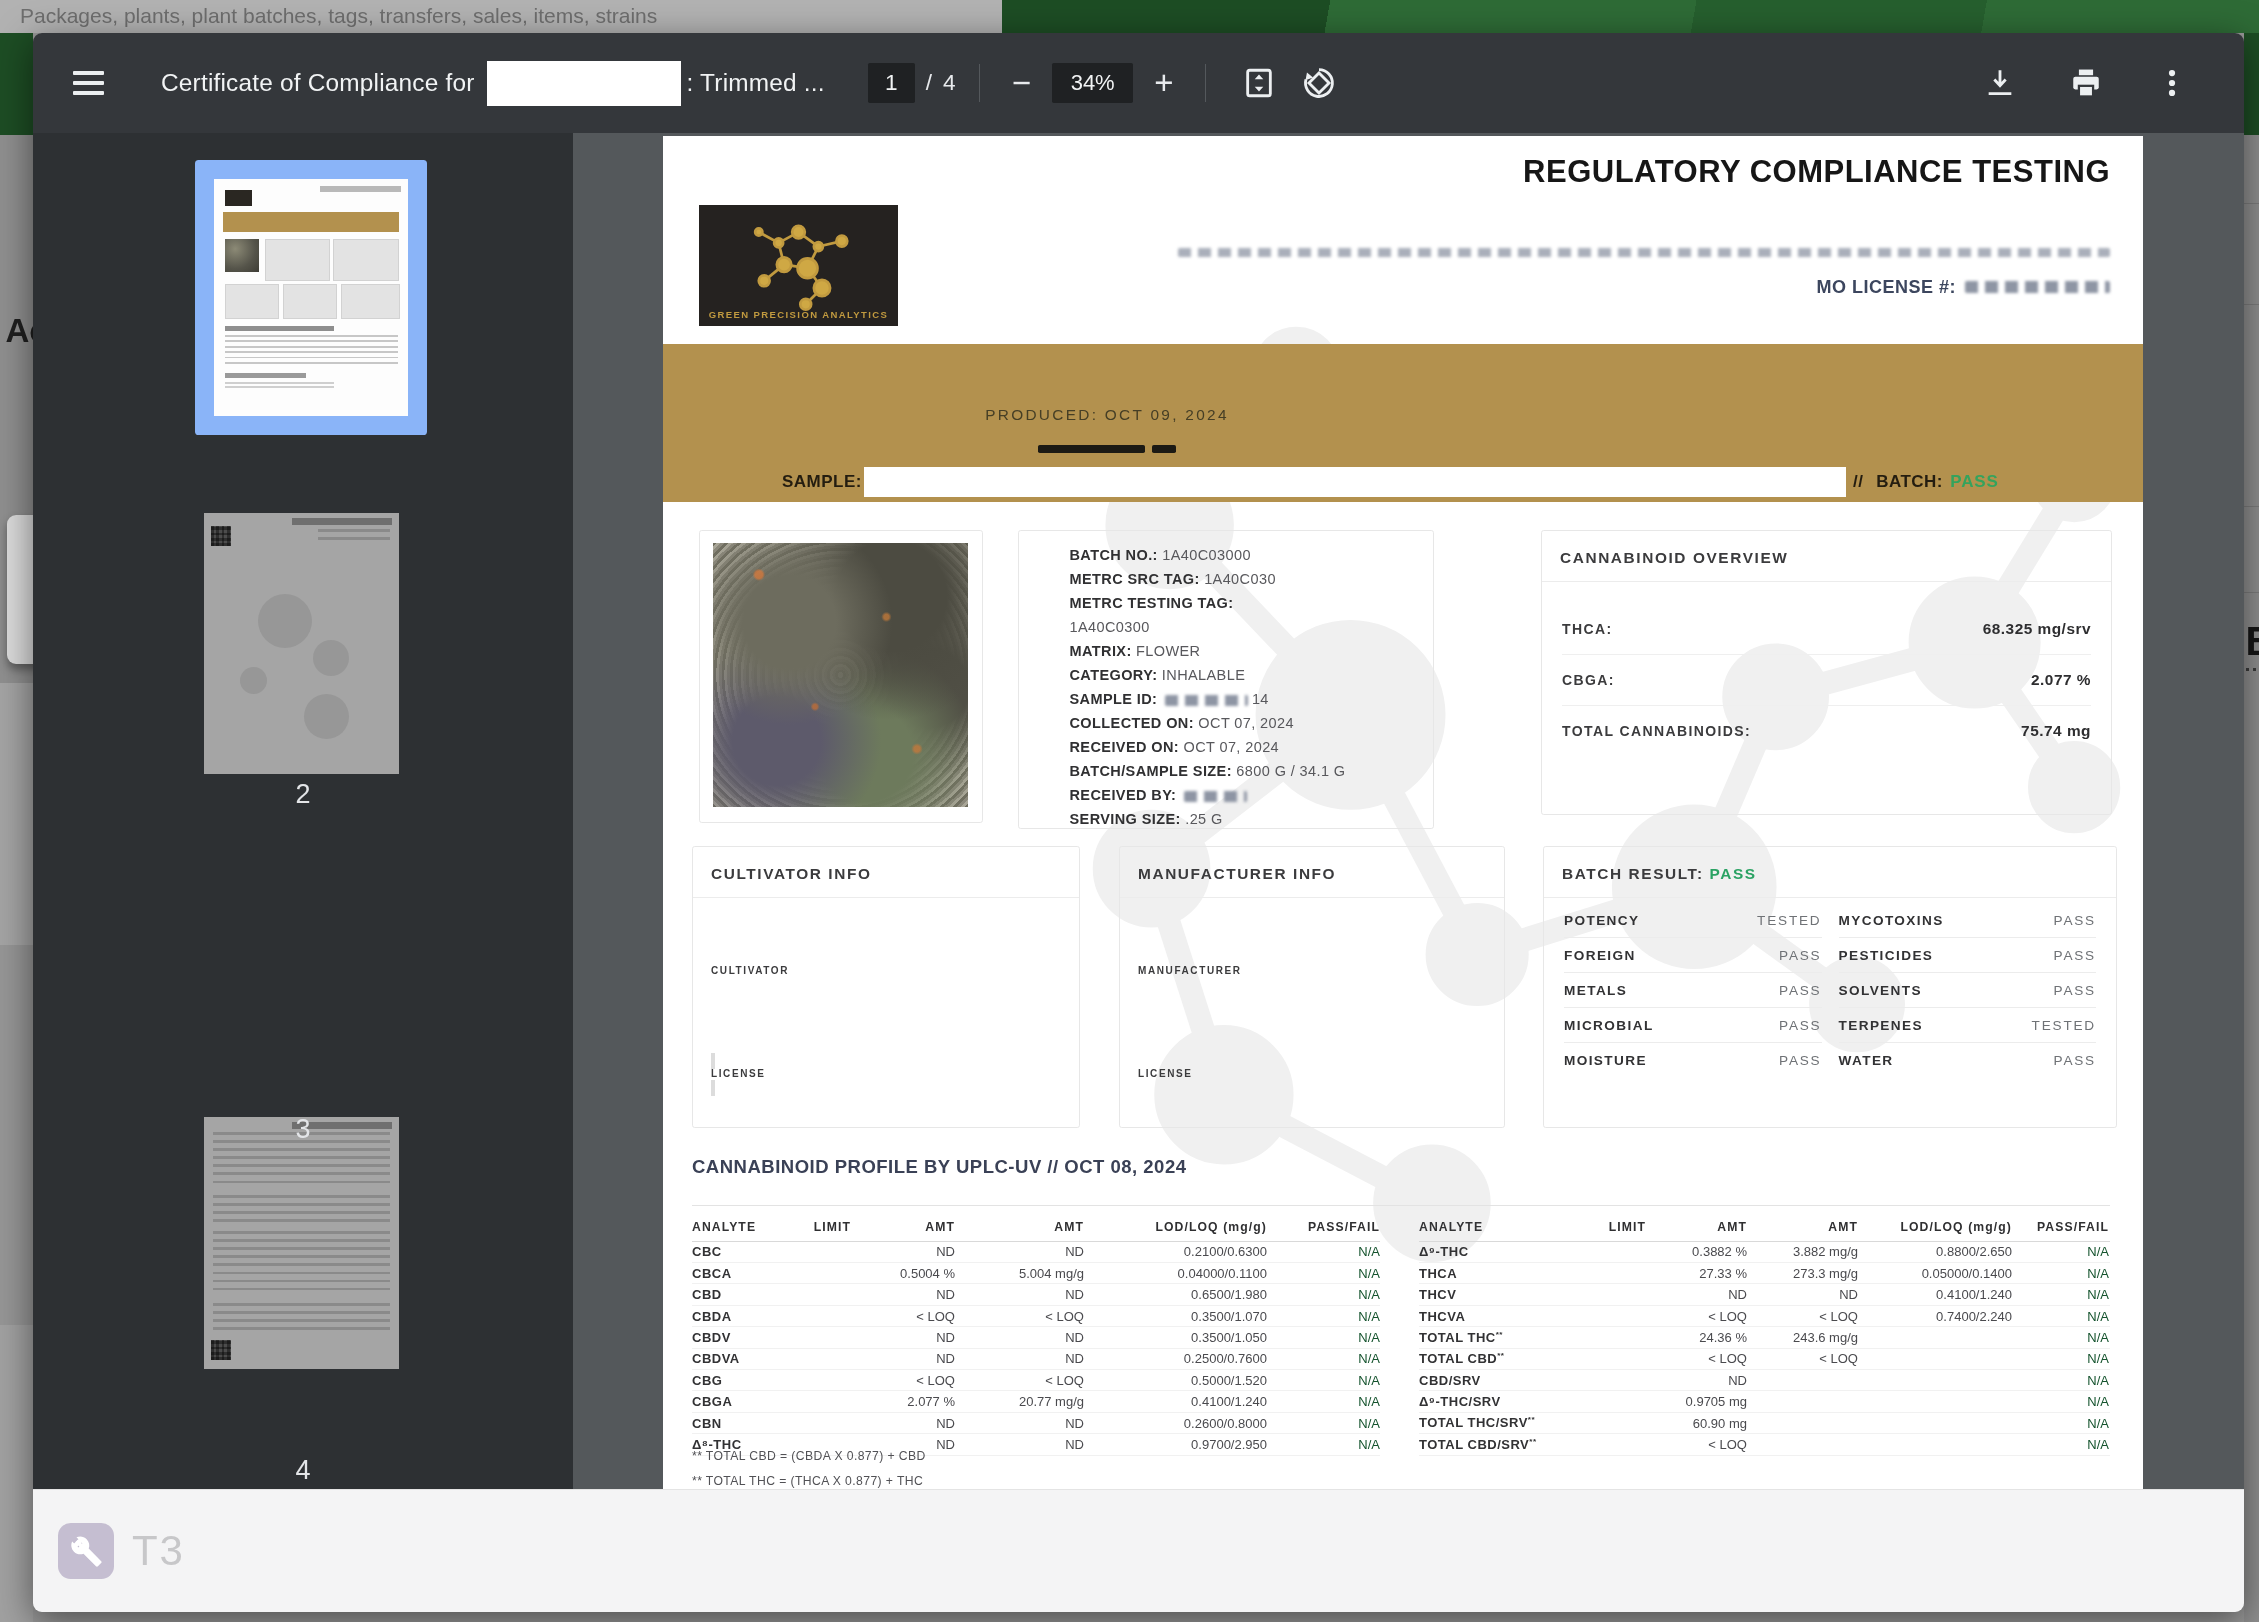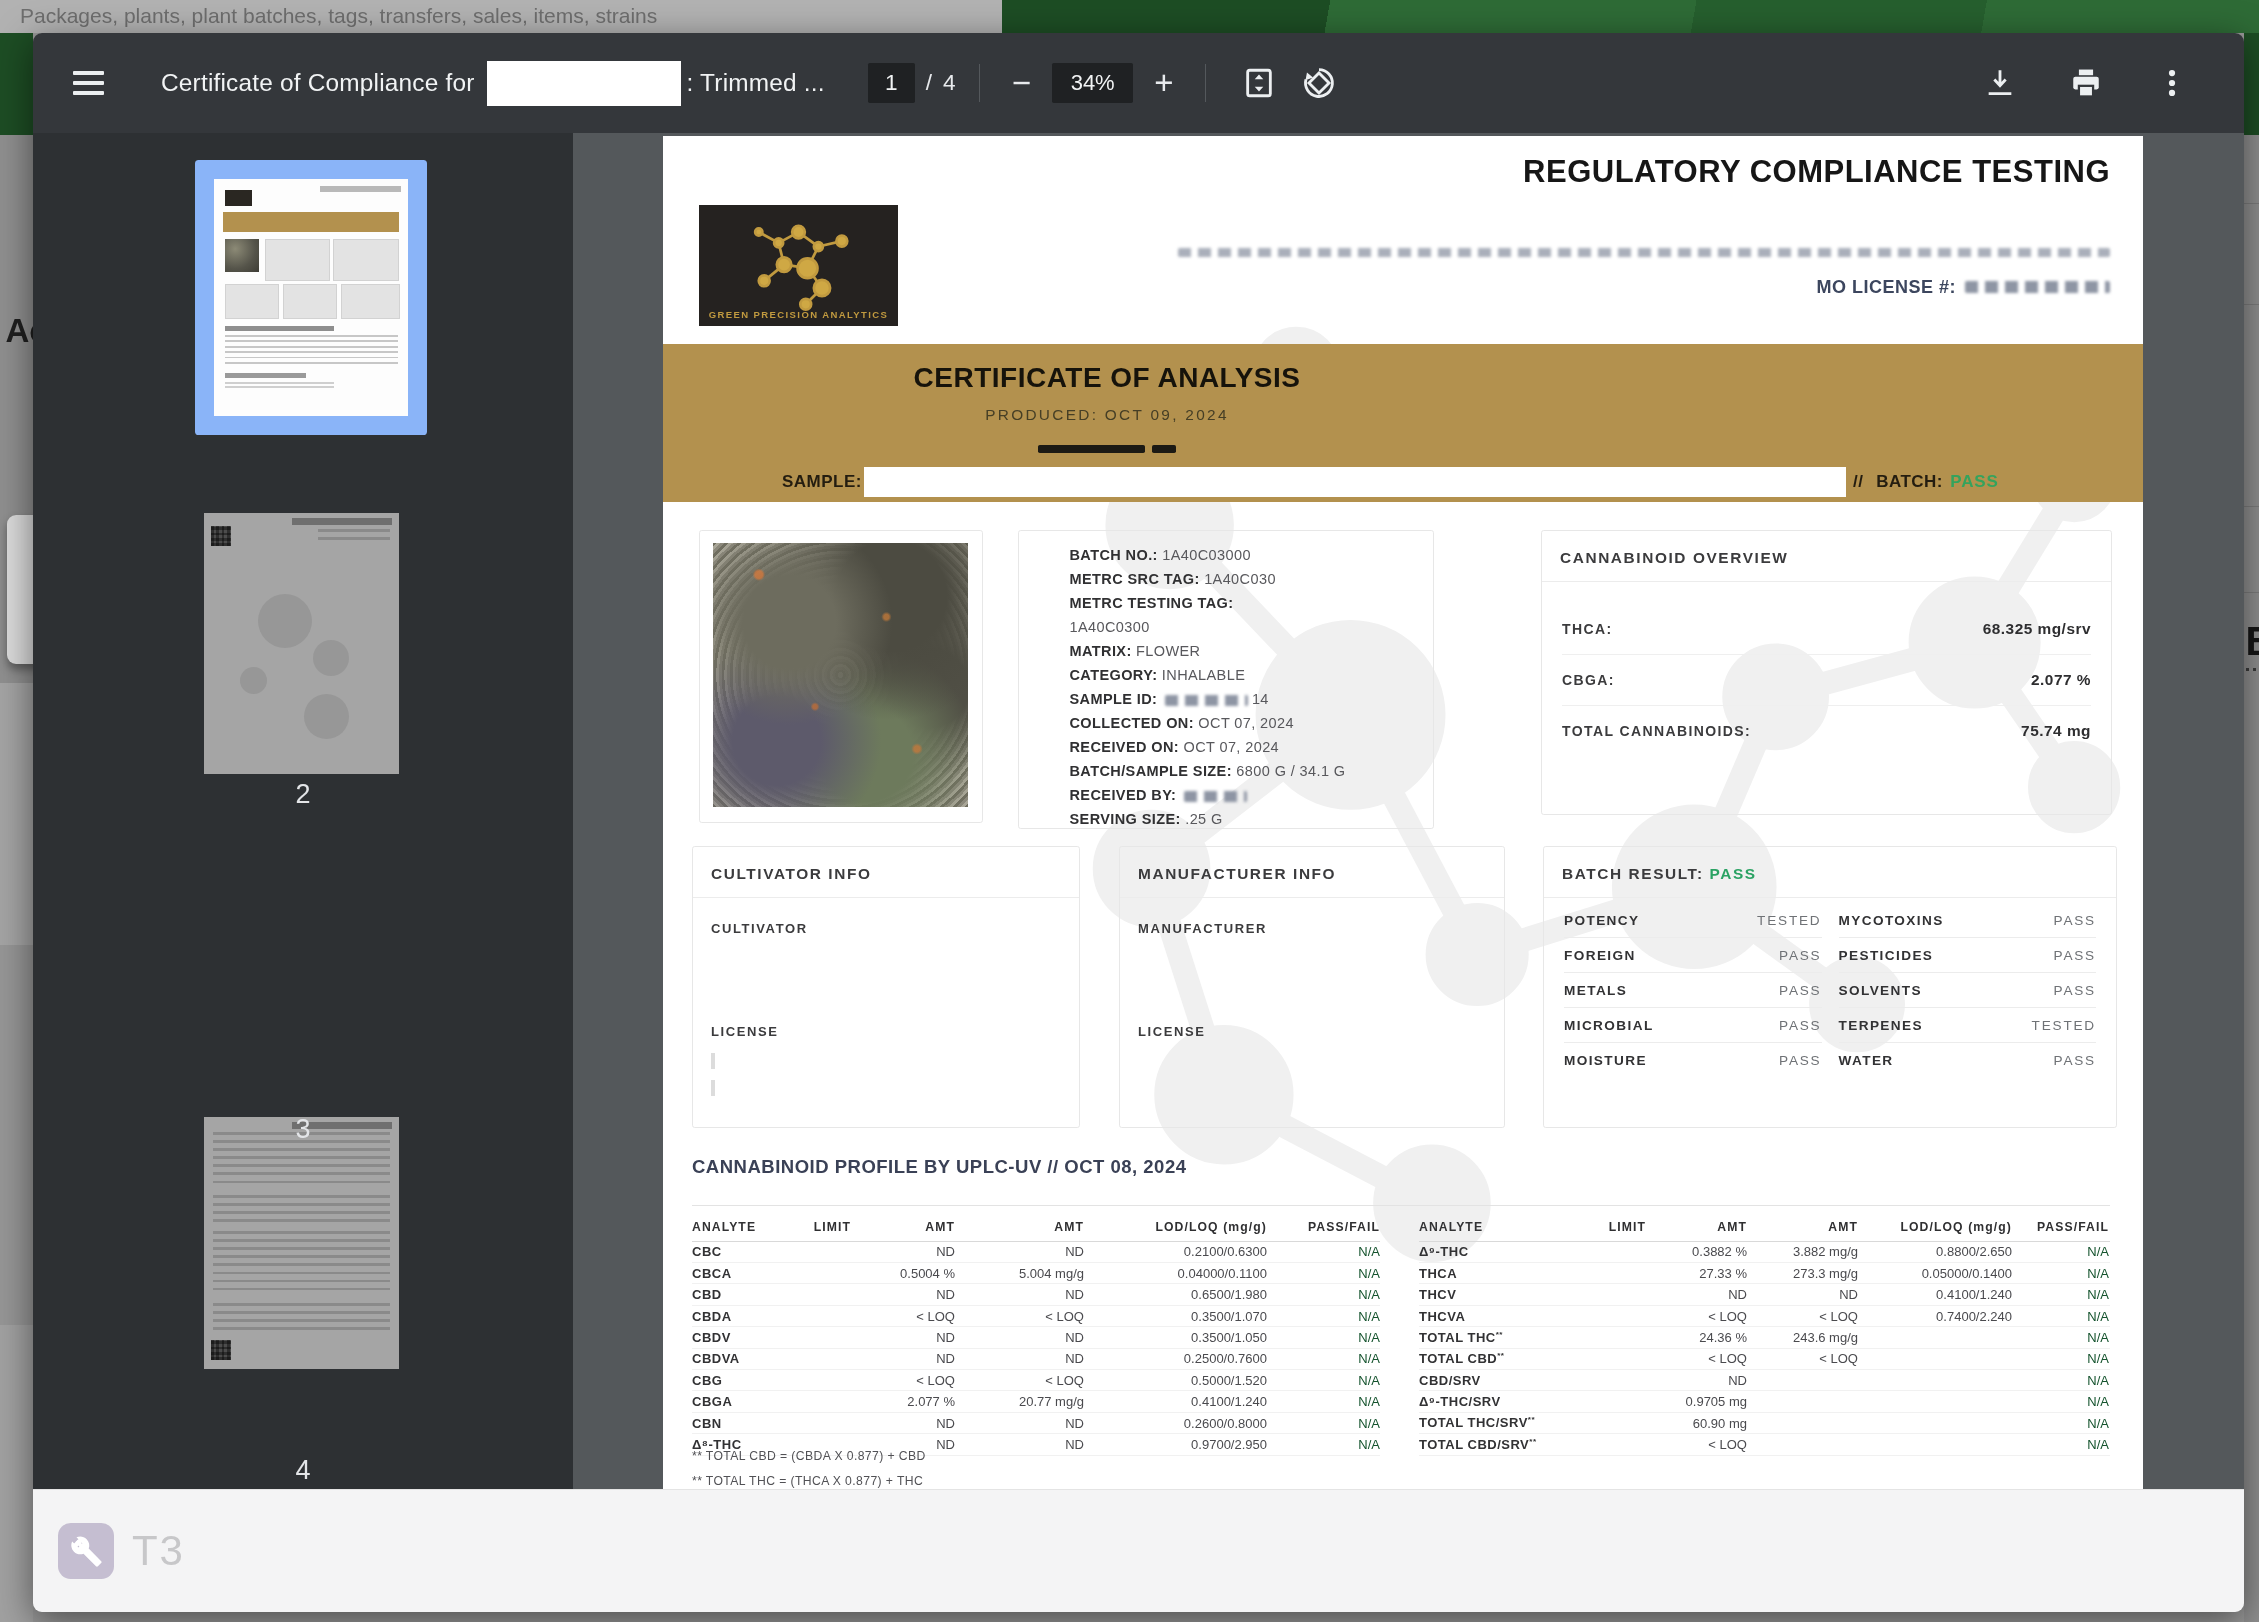--- a/index.html
+++ b/index.html
@@ -141,21 +141,21 @@
   .ov-row{display:flex;justify-content:space-between;align-items:center;height:50px;
       border-bottom:0.9px solid #efefef;}
   .ov-row:last-child{border-bottom:none;}
   .ov-l{font-size:14px;font-weight:bold;letter-spacing:1.4px;color:#3b3b3d;}
   .ov-v{font-size:15.4px;font-weight:bold;color:#2e2e30;letter-spacing:0.5px;}
 
   
   #cultivator{left:29px;top:710px;width:386px;height:280px;}
   #manufacturer{left:456px;top:710px;width:384px;height:280px;}
   #result{left:880px;top:710px;width:572px;height:280px;}
-  .sub-label{position:absolute;left:18px;font-size:13px;font-weight:bold;letter-spacing:1.6px;color:#3b3b3d;}
+  .sub-label{position:absolute;left:18px;font-size:10px;font-weight:bold;letter-spacing:1.6px;color:#3b3b3d;margin-top:44px;}
   .lic-mark{position:absolute;left:18px;width:3.6px;height:16.3px;background:#dcdcdc;}
   .res-pass{color:#2aa263;}
   .res-grid{display:grid;grid-template-columns:1fr 1fr;column-gap:17px;margin:5.4px 20px 0 20px;}
   .res-item{display:flex;justify-content:space-between;align-items:center;height:34px;
       border-bottom:0.9px solid #ececec;}
   .res-item.last{border-bottom:none;}
   .res-l{font-size:13.6px;font-weight:bold;letter-spacing:1.4px;color:#323234;}
   .res-v{font-size:13.6px;color:#6f7276;letter-spacing:1.8px;}
 
   
@@ -378,21 +378,20 @@
 
         <div class="abs pg doc-header">REGULATORY COMPLIANCE TESTING</div>
 
         <div id="addr-redact" class="abs pg blurline"></div>
         <div id="molicense" class="abs pg">
           <span class="molabel">MO LICENSE #:</span>
           <span class="mo-chip blurline"></span>
         </div>
 
         <div id="banner" class="abs">
-          <div class="abs bn-col bn-title">CERTIFICATE OF ANALYSIS</div>
           <div class="abs bn-col bn-produced">PRODUCED: OCT 09, 2024</div>
           <div class="abs bn-col bn-divider">
             <div class="bn-bar1"></div>
               <div class="bn-bar2"></div>
           </div>
           <div class="bn-sample">
             <span>SAMPLE:</span>
             <span class="bn-chip"></span>
             <span>//</span>
             <span style="margin-left:12.7px;">BATCH:</span>

